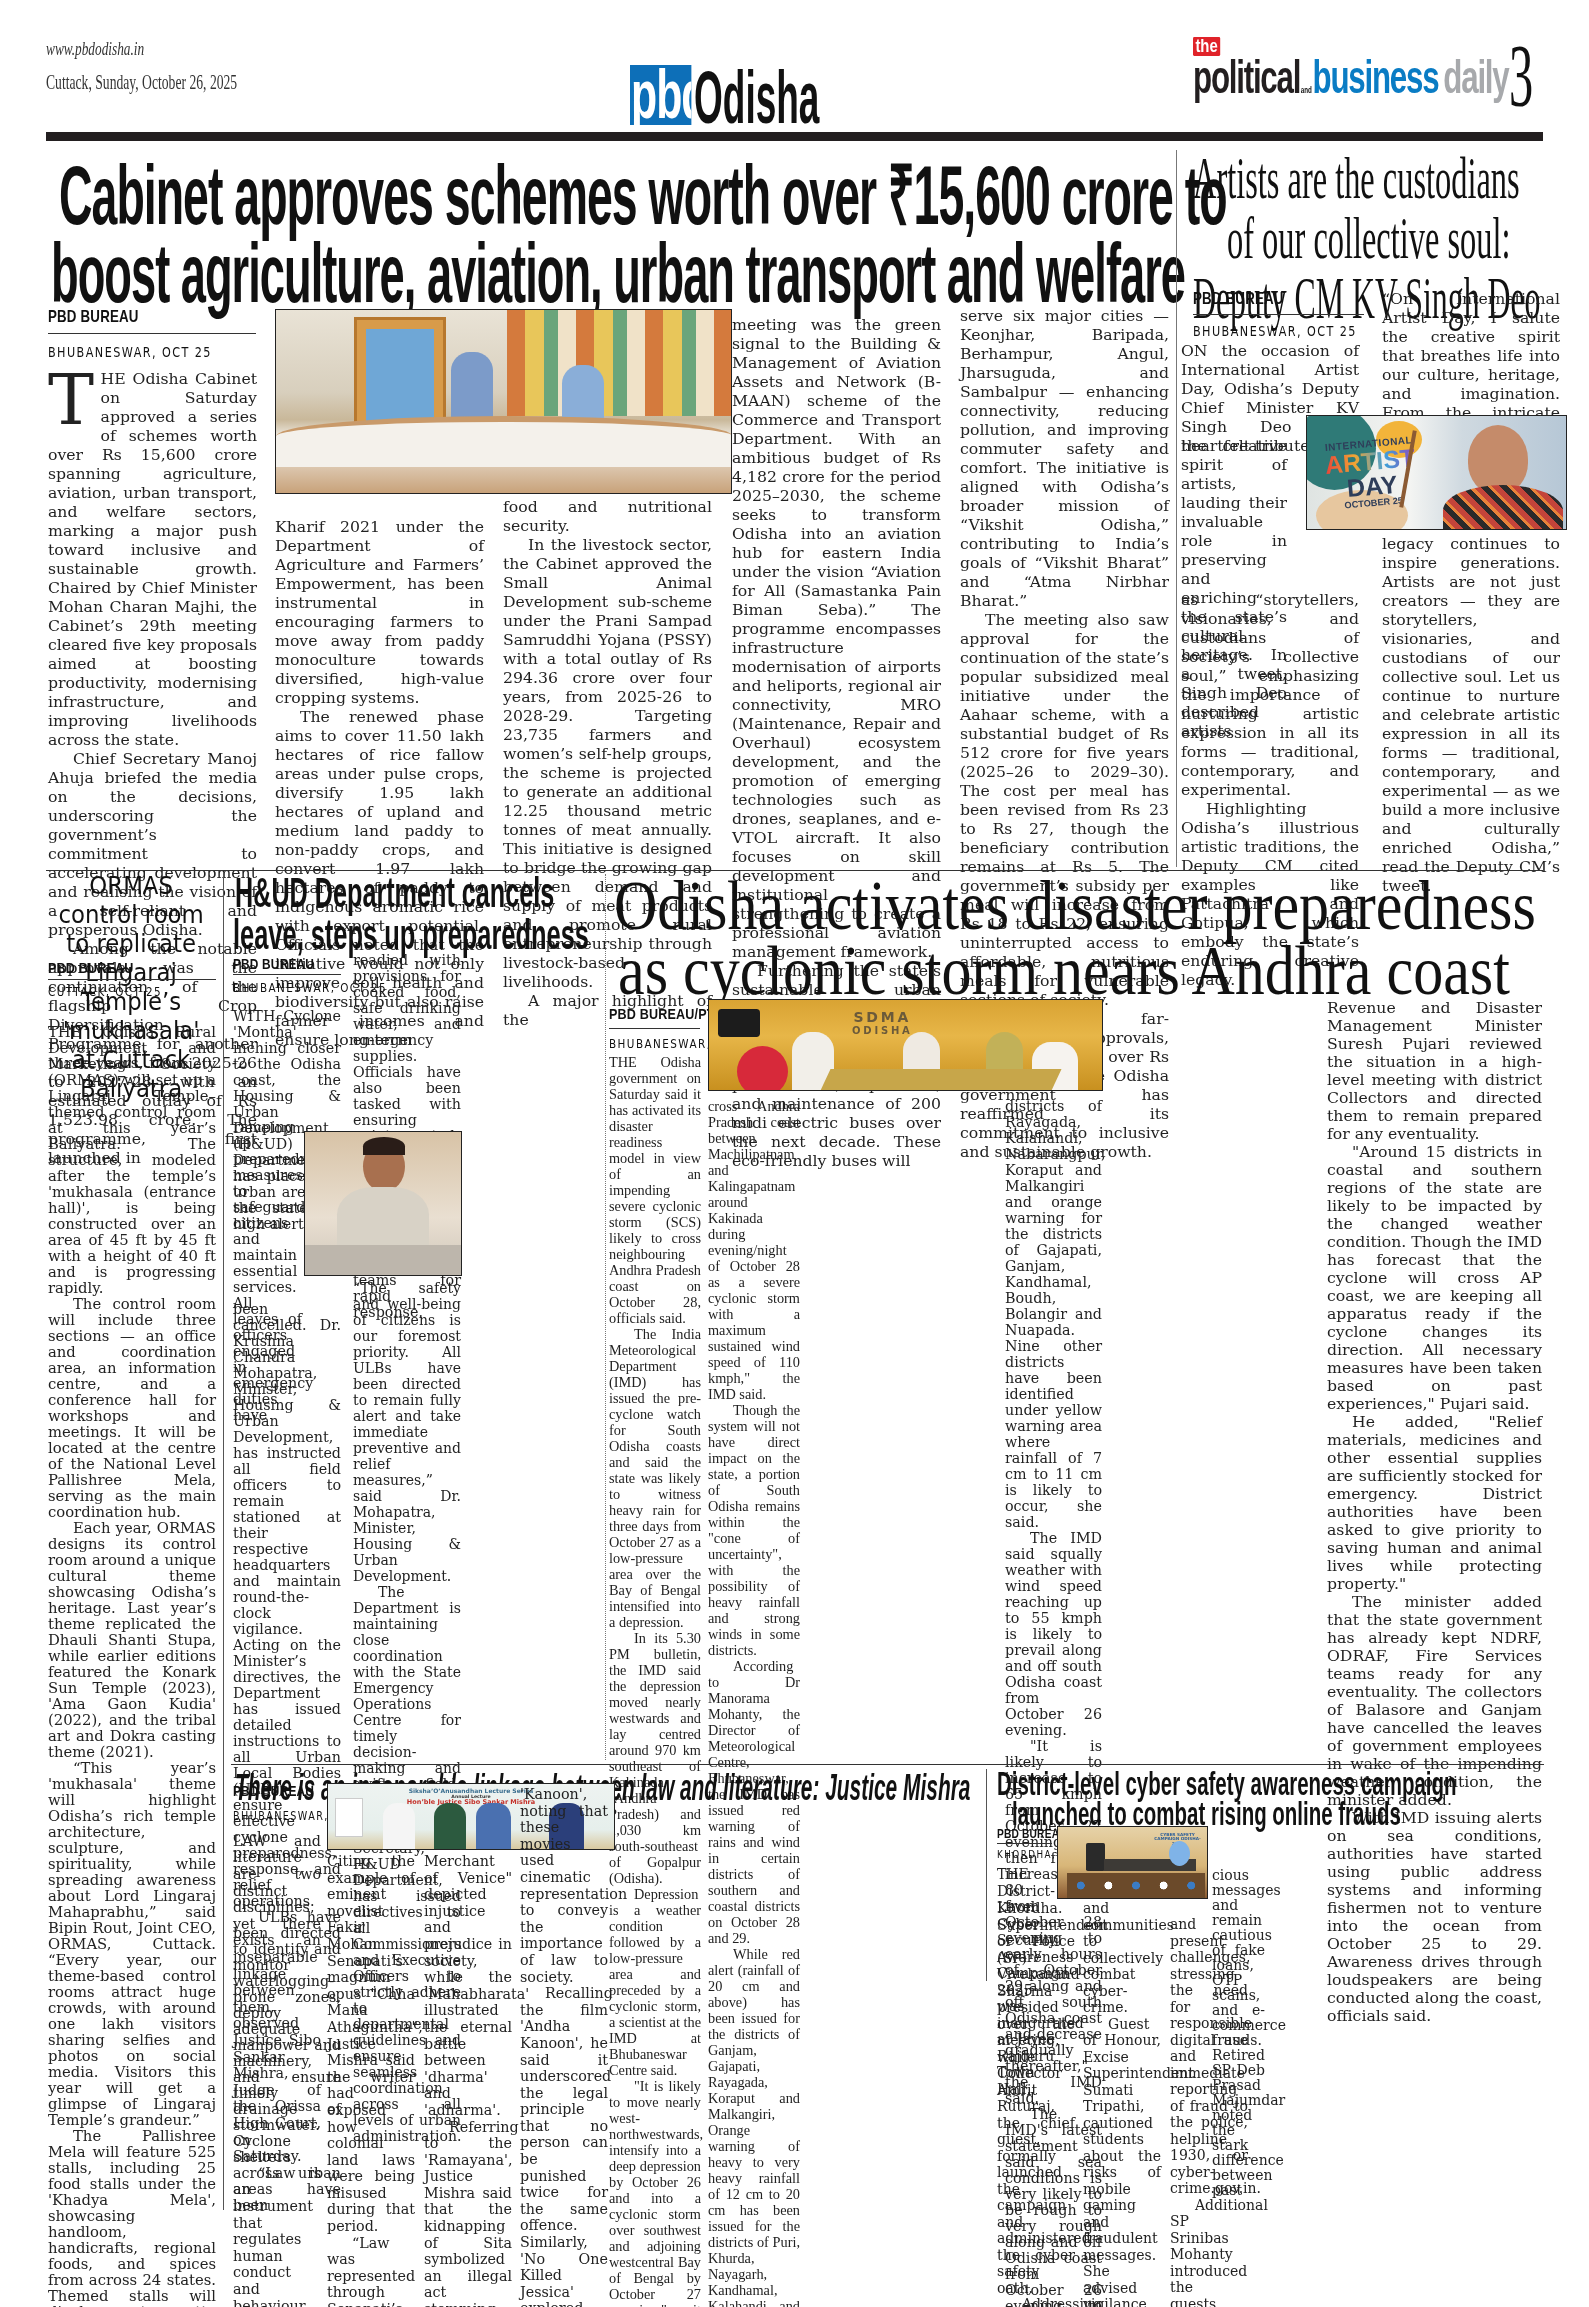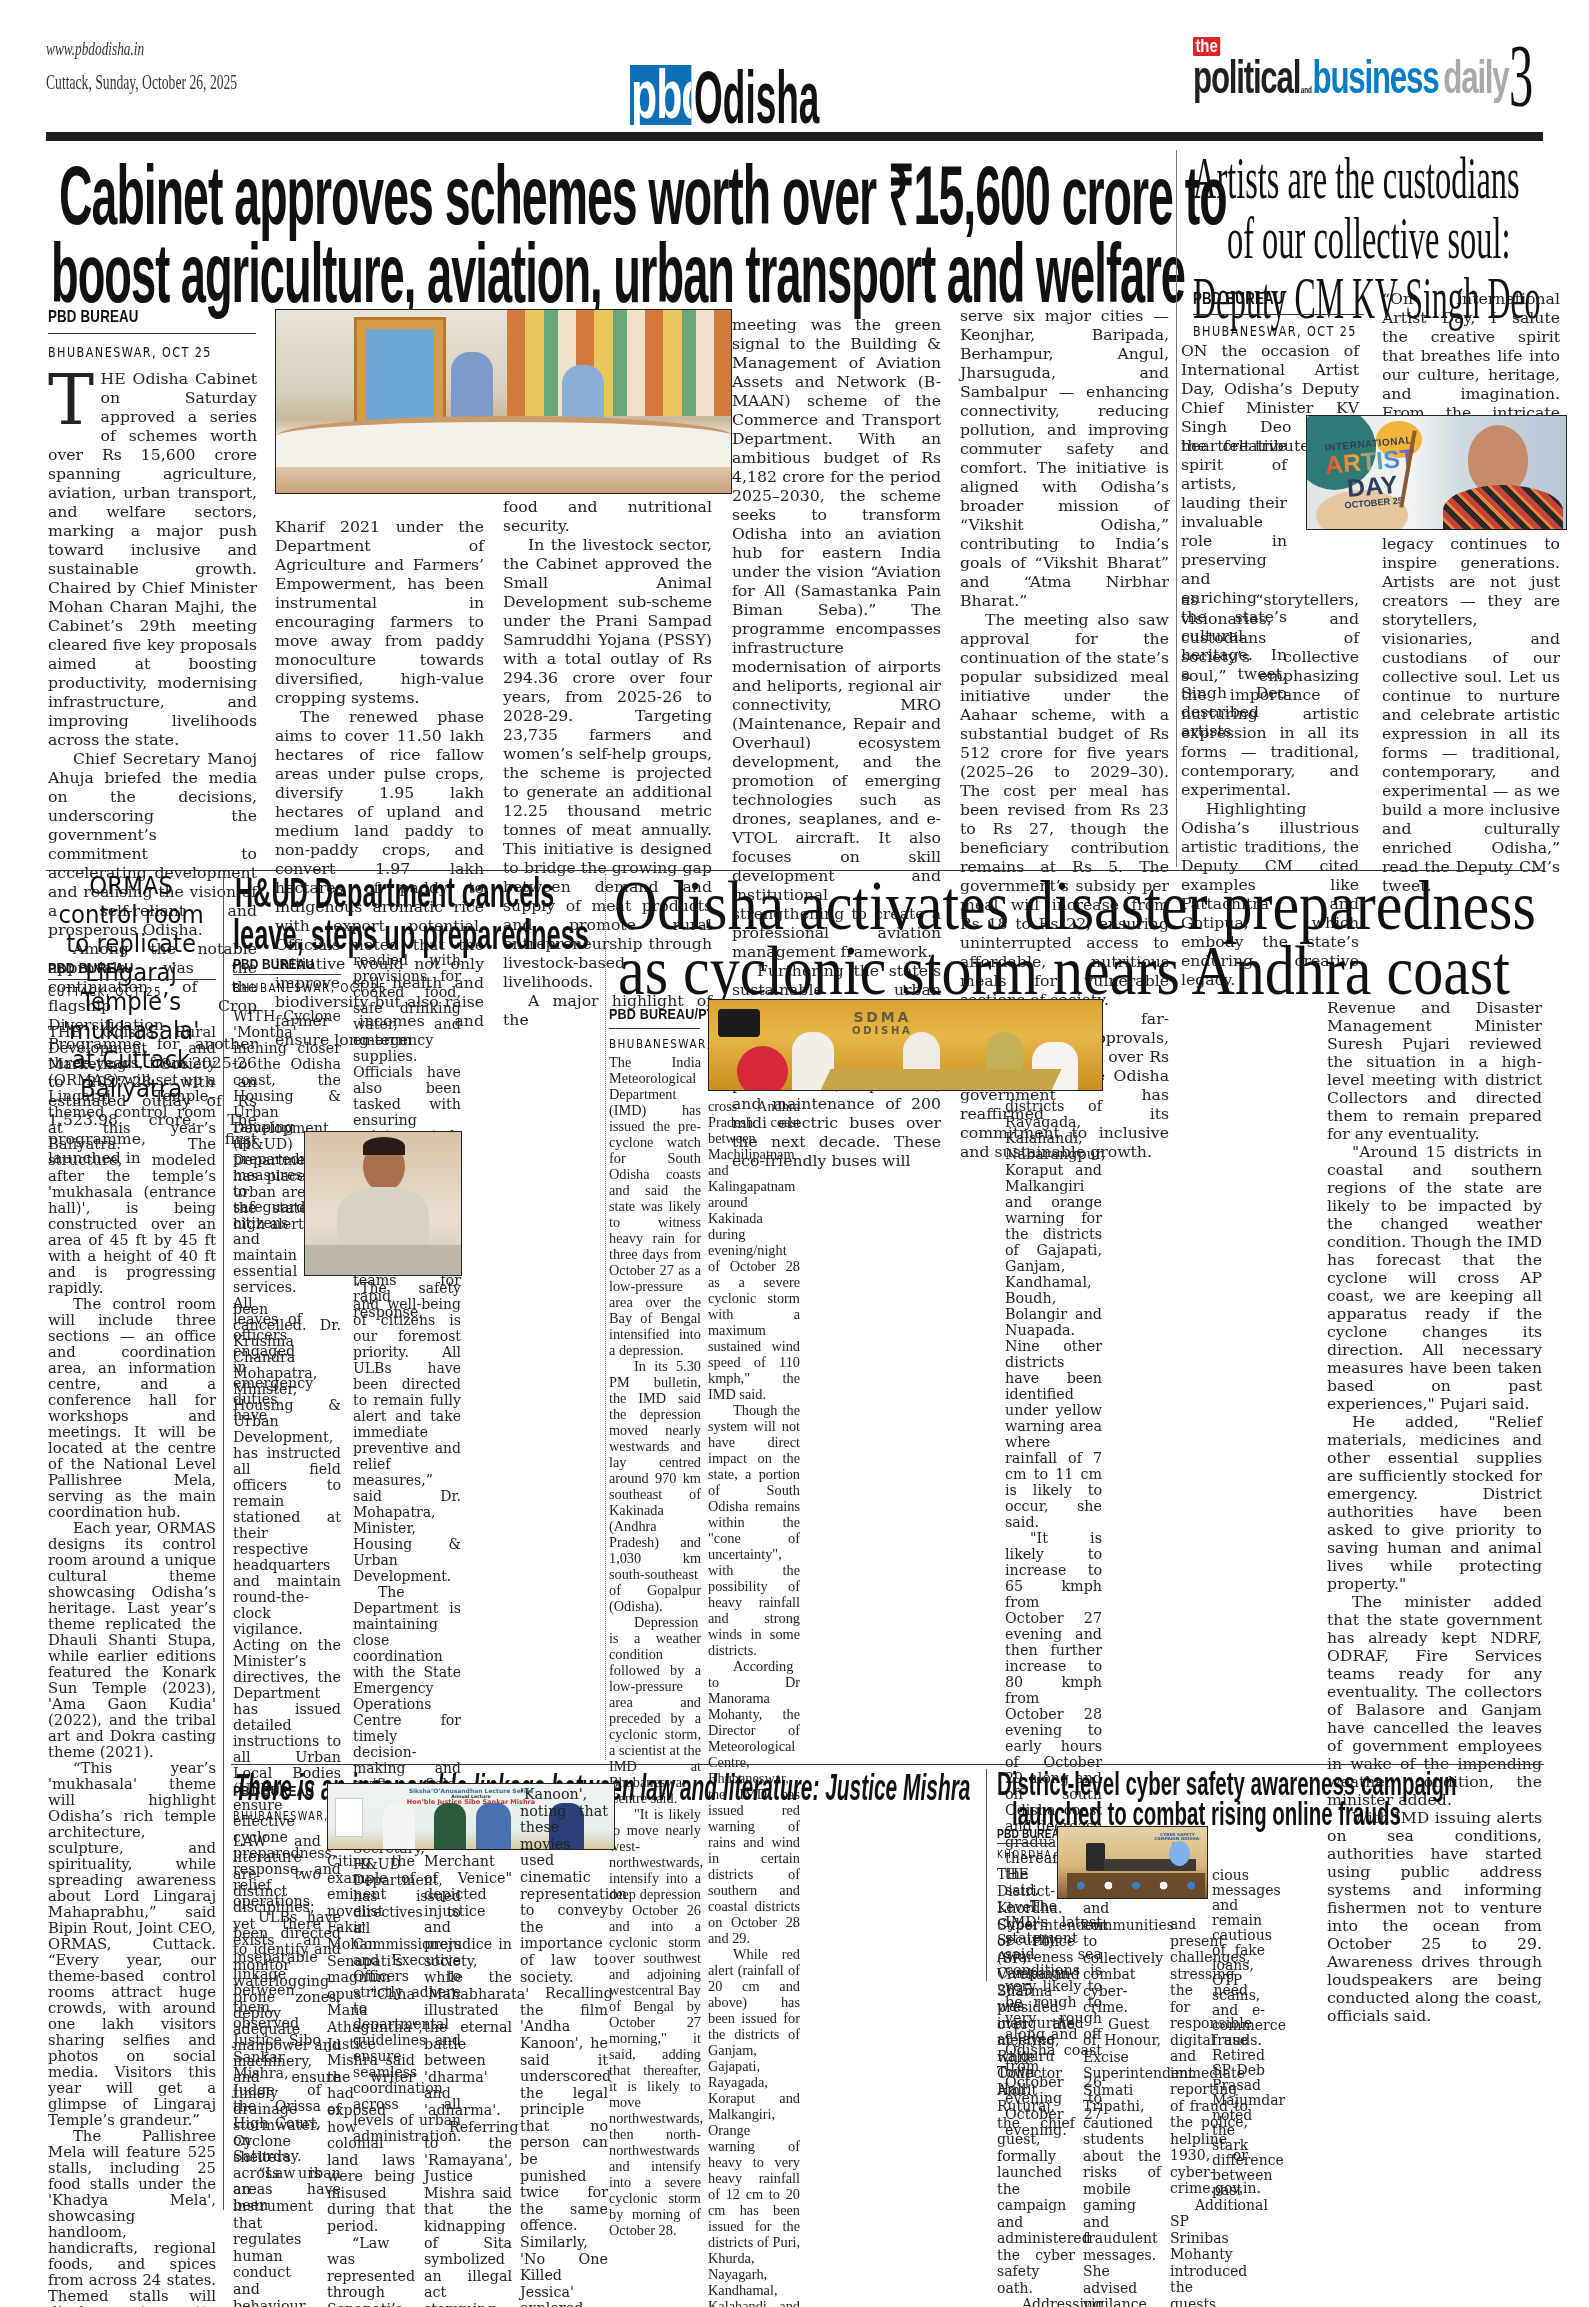--- a/index.html
+++ b/index.html
@@ -221,35 +221,37 @@
     <div style="position:absolute;left:9.2px;top:9.2px;width:42px;height:28px;background:#1c1c1c;border-radius:3.7px"></div>
     <div style="position:absolute;left:28px;top:46px;width:51px;height:51px;border-radius:50%;background:#d7293a"></div>
     <div style="position:absolute;left:83px;top:32px;width:42px;height:65px;border-radius:18.5px 18.5px 0 0;background:#f2efe9"></div>
     <div style="position:absolute;left:194px;top:32px;width:37px;height:42px;border-radius:18.5px 18.5px 0 0;background:#efeae2"></div>
     <div style="position:absolute;left:277px;top:32px;width:37px;height:55px;border-radius:18.5px 18.5px 0 0;background:#c2b158"></div>
     <div style="position:absolute;left:323px;top:42px;width:46px;height:55px;border-radius:18.5px 18.5px 0 0;background:#f6f3ef"></div>
     <div style="position:absolute;left:115px;top:69px;width:231px;height:28px;background:#c7a64a;transform:skewX(-25deg)"></div>
   </div>
 
   <div class="abs body-text" style="left:609px;top:1054px;width:92px;font-family:'Liberation Serif',serif;font-size:14.3px;line-height:16px;transform:scaleX(1);">
+    <p>THE Odisha government on Saturday said it has activated its disaster readiness model in view of an impending severe cyclonic storm (SCS) likely to cross neighbouring Andhra Pradesh coast on October 28, officials said.</p>
     <p>The India Meteorological Department (IMD) has issued the pre-cyclone watch for South Odisha coasts and said the state was likely to witness heavy rain for three days from October 27 as a low-pressure area over the Bay of Bengal intensified into a depression.</p>
     <p>In its 5.30 PM bulletin, the IMD said the depression moved nearly westwards and lay centred around 970 km southeast of Kakinada (Andhra Pradesh) and 1,030 km south-southeast of Gopalpur (Odisha).</p>
     <p>Depression is a weather condition followed by a low-pressure area and preceded by a cyclonic storm, a scientist at the IMD at Bhubaneswar Centre said.</p>
     <p>"It is likely to move nearly west-northwestwards, intensify into a deep depression by October 26 and into a cyclonic storm over southwest and adjoining westcentral Bay of Bengal by October 27 morning," it said, adding that thereafter, it is likely to move northwestwards, then north-northwestwards and intensify into a severe cyclonic storm by morning of October 28.</p>
 
   </div>
   <div class="abs body-text" style="left:708px;top:1098px;width:92px;font-family:'Liberation Serif',serif;font-size:14.3px;line-height:16px">
     <p>cross Andhra Pradesh coast between Machilipatnam and Kalingapatnam around Kakinada during evening/night of October 28 as a severe cyclonic storm with a maximum sustained wind speed of 110 kmph," the IMD said.</p>
     <p>Though the system will not have direct impact on the state, a portion of South Odisha remains within the "cone of uncertainty", with the possibility of heavy rainfall and strong winds in some districts.</p>
     <p>According to Dr Manorama Mohanty, the Director of Meteorological Centre, Bhubaneswar, the IMD has issued red warning of rains and wind in certain districts of southern and coastal districts on October 28 and 29.</p>
     <p>While red alert (rainfall of 20 cm and above) has been issued for the districts of Ganjam, Gajapati, Rayagada, Koraput and Malkangiri, Orange warning of heavy to very heavy rainfall of 12 cm to 20 cm has been issued for the districts of Puri, Khurda, Nayagarh, Kandhamal, Kalahandi and Nabarangpur on October 28.</p>
 
   </div>
   <div class="abs body-text" style="left:1005px;top:1098px;width:97px;font-size:14.3px;line-height:16px">
     <p>districts of Rayagada, Kalahandi, Nabarangpur, Koraput and Malkangiri and orange warning for the districts of Gajapati, Ganjam, Kandhamal, Boudh, Bolangir and Nuapada. Nine other districts have been identified under yellow warning area where rainfall of 7 cm to 11 cm is likely to occur, she said.</p>
+    <p>The IMD said squally weather with wind speed reaching up to 55 kmph is likely to prevail along and off south Odisha coast from October 26 evening.</p>
     <p>"It is likely to increase to 65 kmph from October 27 evening and then further increase to 80 kmph from October 28 evening to early hours of October 29 along and off south Odisha coast and decrease gradually thereafter," the IMD said.</p>
     <p>The IMD's latest statement said sea conditions is very likely to be rough to very rough along and off Odisha coast from October 26 evening to October 27 evening.</p>
 
   </div>
   <div class="abs body-text" style="left:1327px;top:999px;width:215px;font-size:15.7px;line-height:18px">
     <p>Revenue and Disaster Management Minister Suresh Pujari reviewed the situation in a high-level meeting with district Collectors and directed them to remain prepared for any eventuality.</p>
     <p>"Around 15 districts in coastal and southern regions of the state are likely to be impacted by the changed weather condition. Though the IMD has forecast that the cyclone will cross AP coast, we are keeping all apparatus ready if the cyclone changes its direction. All necessary measures have been taken based on past experiences," Pujari said.</p>
     <p>He added, "Relief materials, medicines and other essential supplies are sufficiently stocked for emergency. District authorities have been asked to give priority to saving human and animal lives while protecting property."</p>
     <p>The minister added that the state government has already kept NDRF, ODRAF, Fire Services teams ready for any eventuality. The collectors of Balasore and Ganjam have cancelled the leaves of government employees in wake of the impending weather condition, the minister added.</p>
     <p>With IMD issuing alerts on sea conditions, authorities have started using public address systems and informing fishermen not to venture into the ocean from October 25 to 29. Awareness drives through loudspeakers are being conducted along the coast, officials said.</p>

